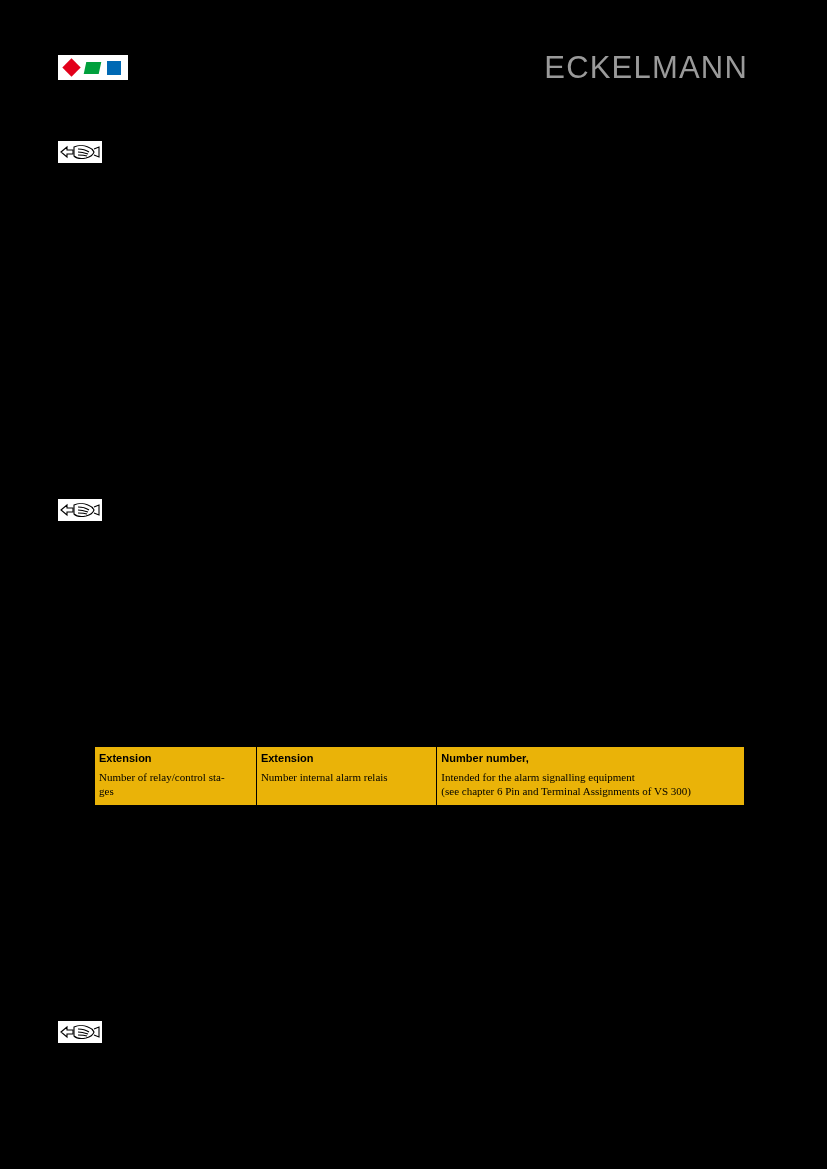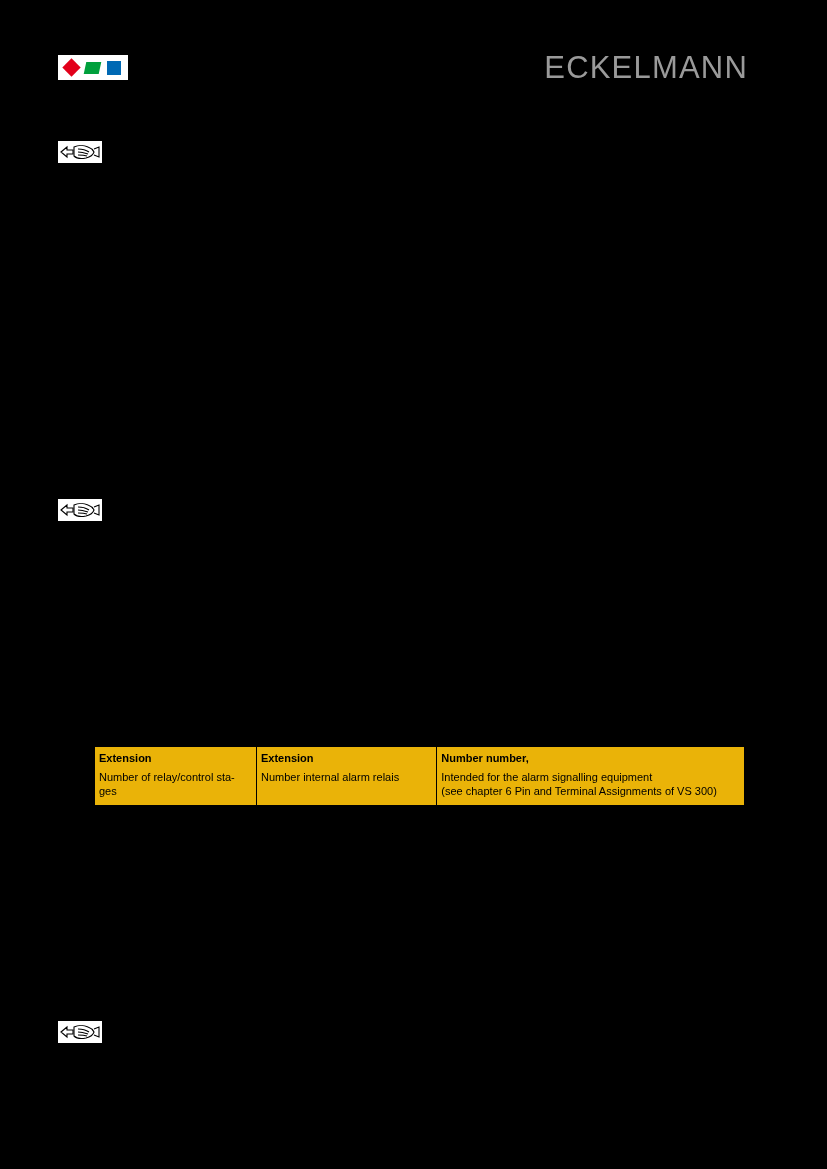--- a/index.html
+++ b/index.html
@@ -110,20 +110,21 @@
   .info-table .col3 { width: 313px; }
   .info-table .hdr {
     font-weight: bold;
     padding-bottom: 3px;
     border-bottom: none;
   }
   .info-table .bdy {
     border-top: none;
     padding-top: 2px;
     padding-bottom: 7px;
+    font-family: Liberation Serif, serif;
   }
   .info-table .bdy div { white-space: pre-line; }
 </style>
 </head>
 <body>
 
 <div class="page">
 
   <div class="logo-mark">
     <div class="sq red"></div>

